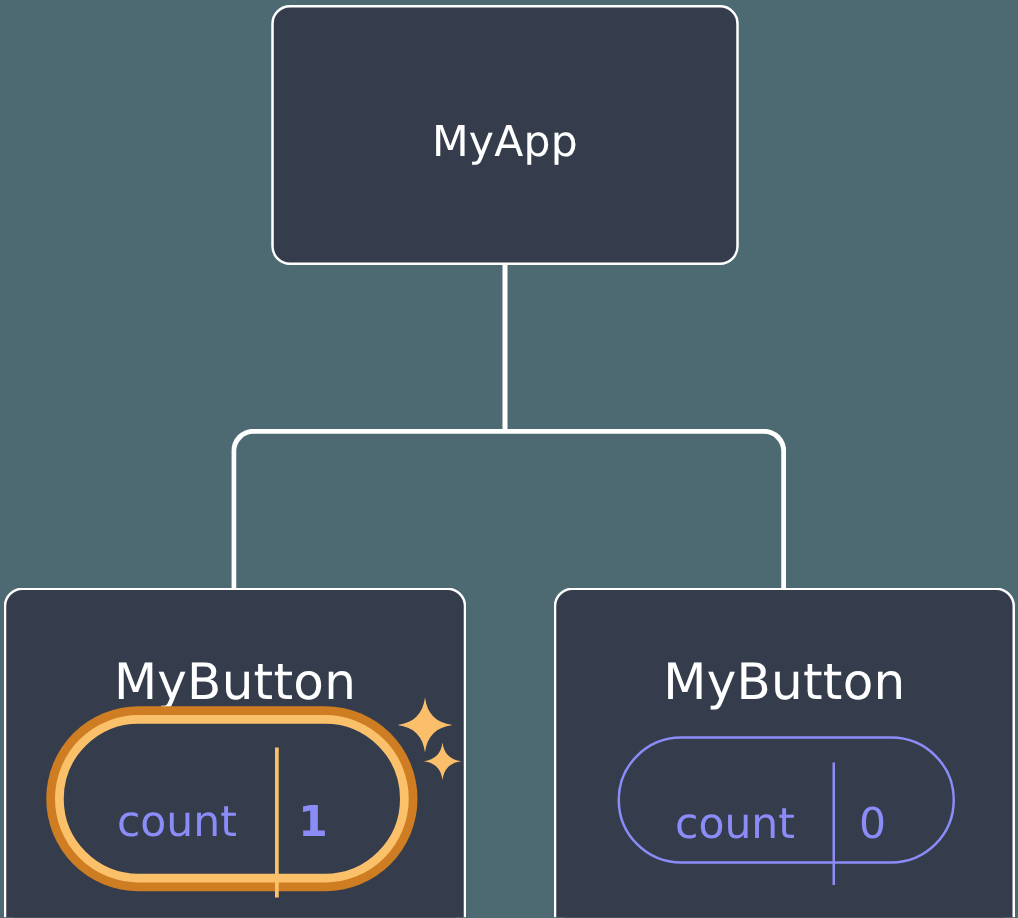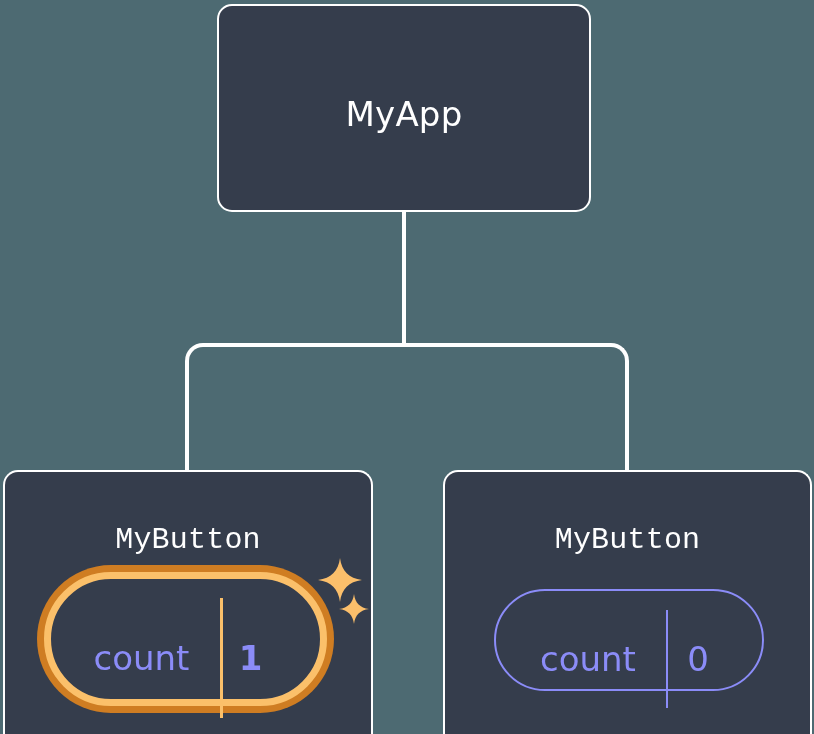--- a/index.html
+++ b/index.html
@@ -67,22 +67,21 @@
     top: 470px;
     width: 369px;
     height: 264px;
     border-bottom-left-radius: 0;
     border-bottom-right-radius: 0;
     border-bottom: none;
   }
   #node-child-left .node-title,
   #node-child-right .node-title {
     top: 51px;
-    font-size: 30px;
-    font-family: Liberation Mono, monospace;
+    font-size: 40px;
   }
 
   
   .conn {
     position: absolute;
     background: transparent;
   }
   
   #conn-stem {
     left: 402px;

